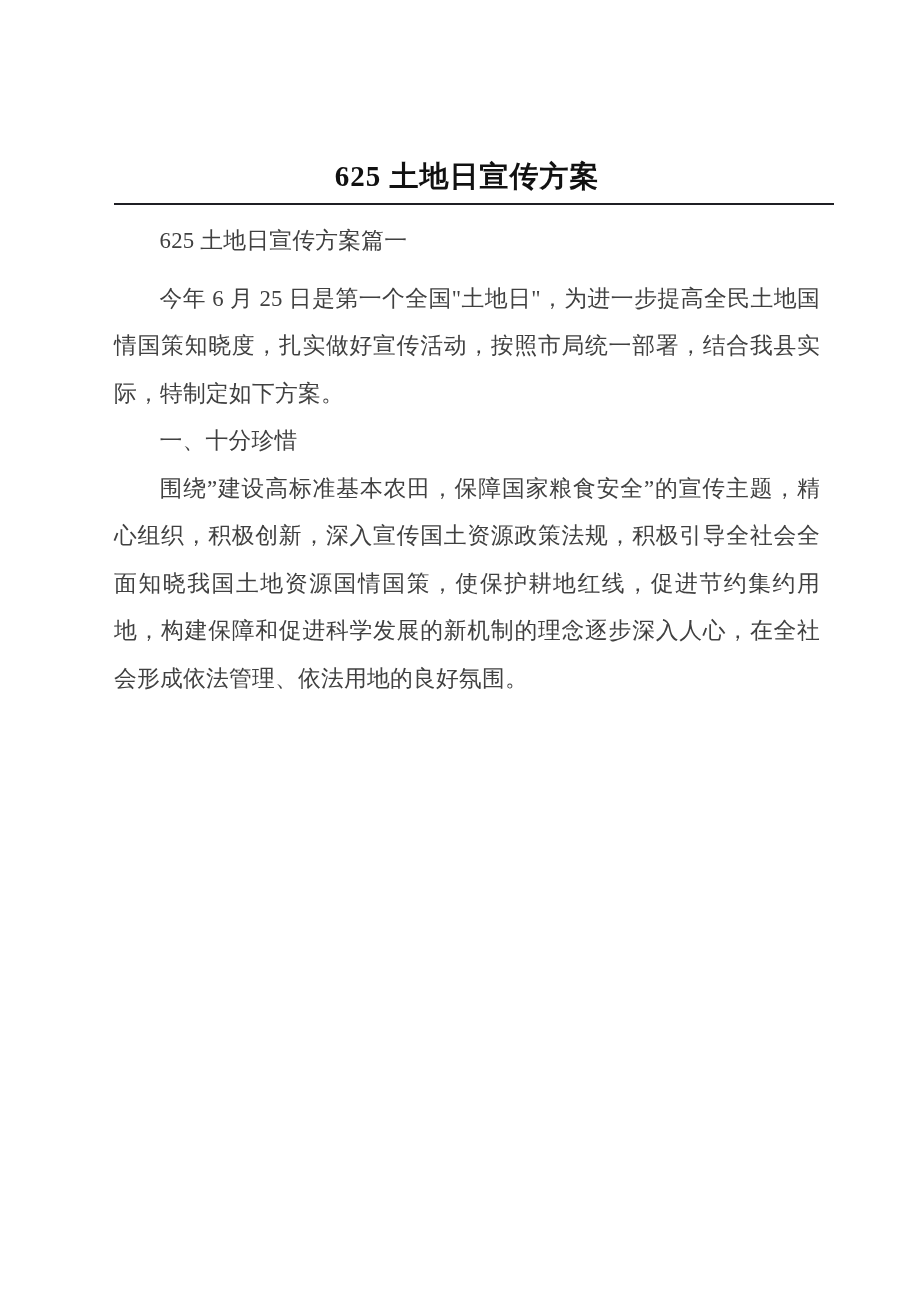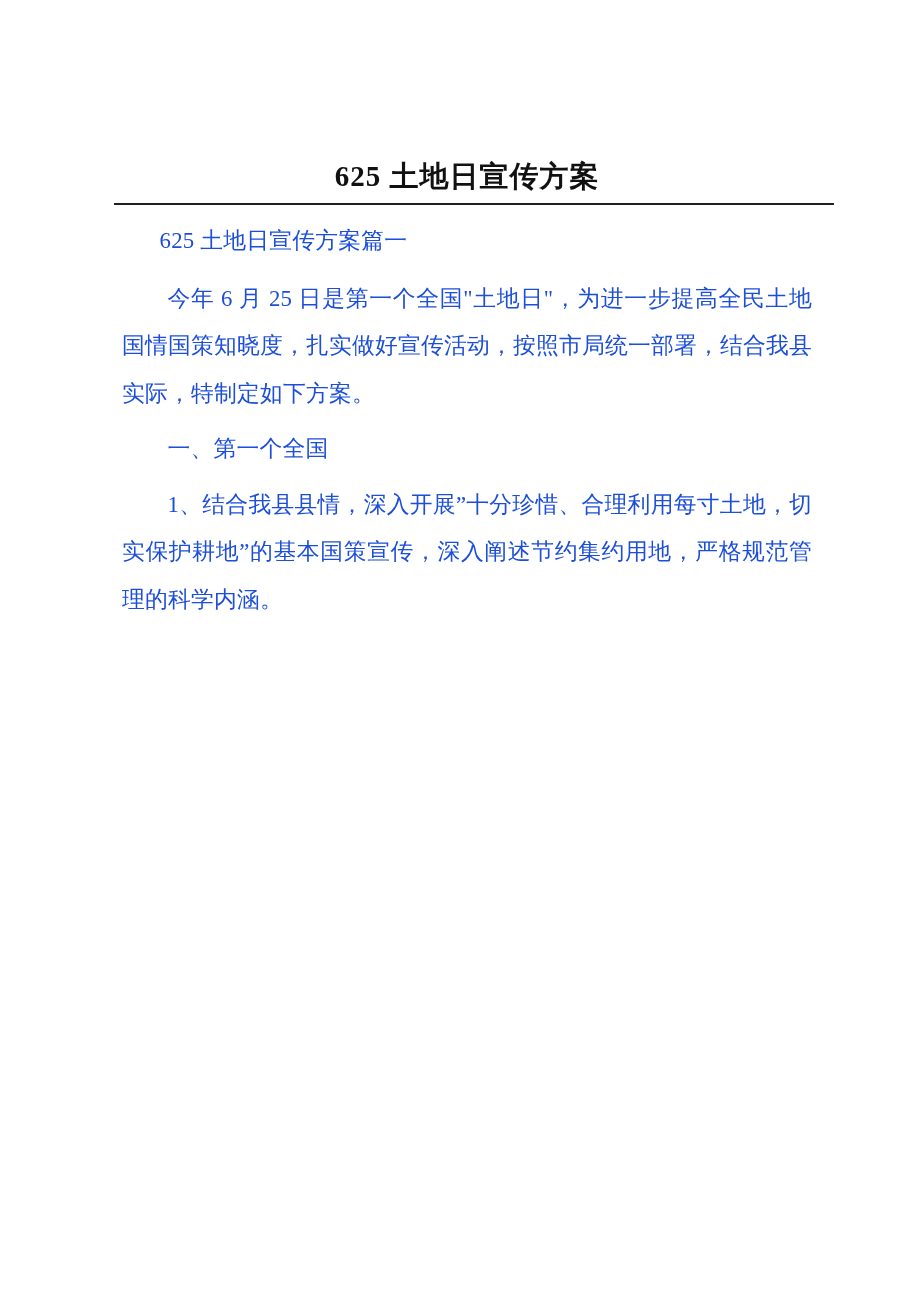--- a/index.html
+++ b/index.html
@@ -33,51 +33,51 @@
     height: 0;
     border-bottom: 2px solid #1f1f24;
     margin: 9px -14px 0 0;
   }
   .textblock {
     font-size: 22.8px;
     line-height: 47.5px;
     text-align: justify;
     text-indent: 2em;
     letter-spacing: 0.2px;
-    color: #1d4ed8;
+    color: #404040;
   }
   .subtitle {
     margin-top: 12px;
   }
   .blocks {
     margin-top: 10px;
   }
   .blocks .textblock {
-    margin: 8px;
+    margin: 0;
   }
 </style>
 </head>
 <body>
 
 <div class="page">
 
   <div class="doc-title">625 土地日宣传方案</div>
 
   <div class="title-divider"></div>
 
   <div class="textblock subtitle">625 土地日宣传方案篇一</div>
 
   <div class="blocks">
 
     <div class="textblock">今年 6 月 25 日是第一个全国"土地日"，为进一步提高全民土地国情国策知晓度，扎实做好宣传活动，按照市局统一部署，结合我县实际，特制定如下方案。</div>
 
-    <div class="textblock">一、第一个全国</div>
+    <div class="textblock">一、十分珍惜</div>
+
+    <div class="textblock">围绕”建设高标准基本农田，保障国家粮食安全”的宣传主题，精心组织，积极创新，深入宣传国土资源政策法规，积极引导全社会全面知晓我国土地资源国情国策，使保护耕地红线，促进节约集约用地，构建保障和促进科学发展的新机制的理念逐步深入人心，在全社会形成依法管理、依法用地的良好氛围。</div>
 
 
 
 
-
-    <div class="textblock">1、结合我县县情，深入开展”十分珍惜、合理利用每寸土地，切实保护耕地”的基本国策宣传，深入阐述节约集约用地，严格规范管理的科学内涵。</div>
 
 
   </div>
 
 </div>
 
 </body></html>

